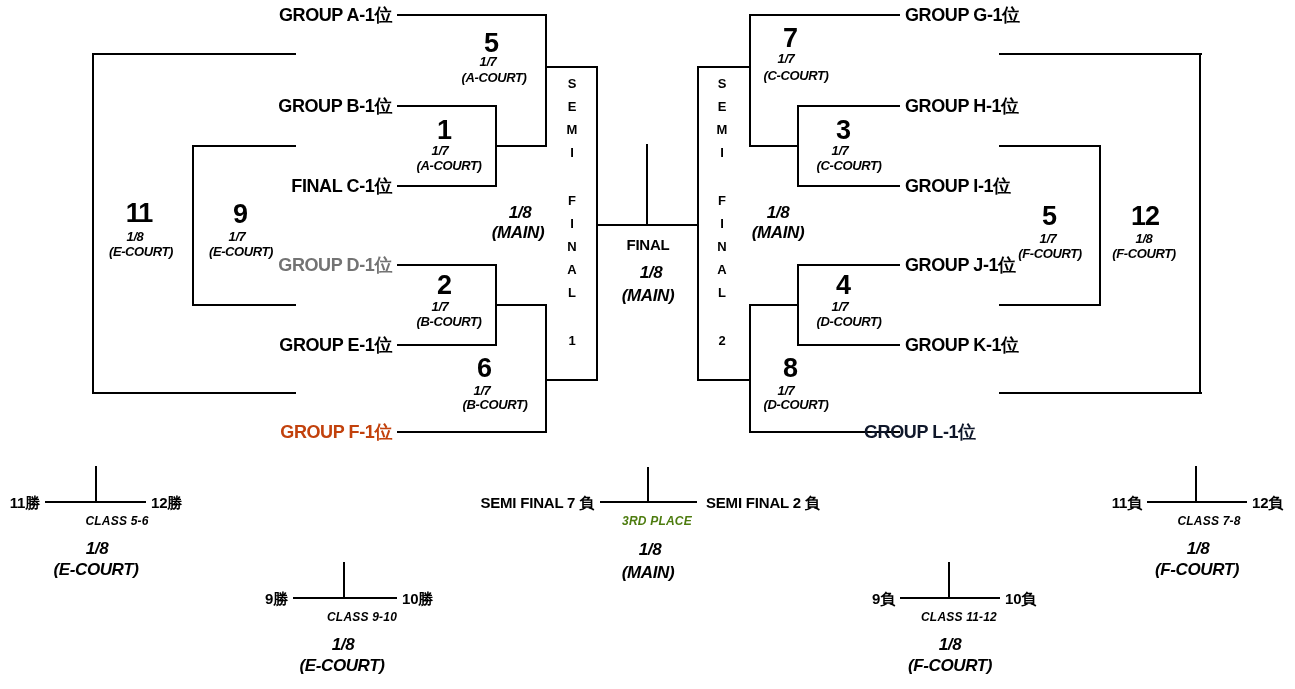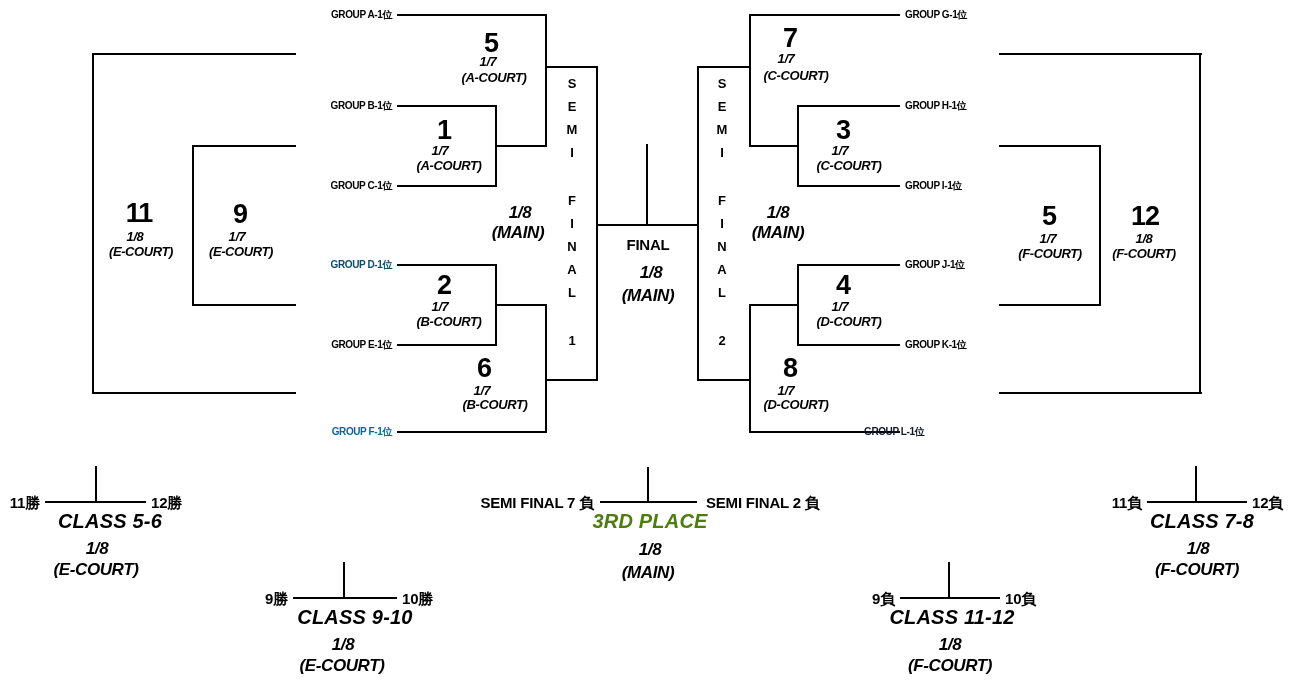--- a/index.html
+++ b/index.html
@@ -7,26 +7,26 @@
     position:relative;
     font-family:"Liberation Sans", sans-serif;
     background:#ffffff;
     overflow:hidden;
   }
   .line{position:absolute;background:#000000;}
   .lbl{position:absolute;white-space:nowrap;font-weight:700;color:#000000;line-height:1;}
   .a-c{transform:translate(-50%,-50%);}
   .a-l{transform:translateY(-50%);}
   .a-r{transform:translate(-100%,-50%);}
-  .group{font-size:10px;letter-spacing:-0.4px;}
+  .group{font-size:18px;letter-spacing:-0.4px;}
   .num{font-size:27px;letter-spacing:-1px;}
   .sub{font-size:13px;font-style:italic;letter-spacing:-0.4px;}
   .mid{font-size:17px;font-style:italic;letter-spacing:-0.4px;}
   .side{font-size:15px;letter-spacing:-0.2px;}
-  .title{font-size:20px;font-style:italic;letter-spacing:0.2px;}
+  .title{font-size:12px;font-style:italic;letter-spacing:0.2px;margin-left:7px;}
   .vert{
     writing-mode:vertical-lr;
     text-orientation:upright;
     font-size:13px;
     letter-spacing:8px;
     word-spacing:2px;
   }
 </style>
 </head>
 <body>
@@ -81,24 +81,24 @@
     <div class="line" style="background: rgb(0, 0, 0); left: 293px; top: 597px; width: 104px; height: 2px;"></div>
     <div class="line" style="background: rgb(0, 0, 0); left: 343px; top: 562px; width: 2px; height: 37px;"></div>
     <div class="line" style="background: rgb(0, 0, 0); left: 600px; top: 501px; width: 97px; height: 2px;"></div>
     <div class="line" style="background: rgb(0, 0, 0); left: 647px; top: 467px; width: 2px; height: 36px;"></div>
     <div class="line" style="background: rgb(0, 0, 0); left: 900px; top: 597px; width: 100px; height: 2px;"></div>
     <div class="line" style="background: rgb(0, 0, 0); left: 948px; top: 562px; width: 2px; height: 37px;"></div>
     <div class="line" style="background: rgb(0, 0, 0); left: 1147px; top: 501px; width: 100px; height: 2px;"></div>
     <div class="line" style="background: rgb(0, 0, 0); left: 1195px; top: 466px; width: 2px; height: 37px;"></div>
     <div class="lbl group a-r" style="left: 392px; top: 15px; color: rgb(0, 0, 0);">GROUP A-1位</div>
     <div class="lbl group a-r" style="left: 392px; top: 106px; color: rgb(0, 0, 0);">GROUP B-1位</div>
-    <div class="lbl group a-r" style="left: 392px; top: 186px; color: rgb(0, 0, 0);">GROUP C-1位</div>
-    <div class="lbl group a-r" style="left: 392px; top: 265px; color: #0c4a6e;">GROUP D-1位</div>
+    <div class="lbl group a-r" style="left: 392px; top: 186px; color: rgb(0, 0, 0);">FINAL C-1位</div>
+    <div class="lbl group a-r" style="left: 392px; top: 265px; color: #737373;">GROUP D-1位</div>
     <div class="lbl group a-r" style="left: 392px; top: 345px; color: rgb(0, 0, 0);">GROUP E-1位</div>
-    <div class="lbl group a-r" style="left: 392px; top: 432px; color: #0369a1;">GROUP F-1位</div>
+    <div class="lbl group a-r" style="left: 392px; top: 432px; color: #c2410c;">GROUP F-1位</div>
     <div class="lbl group a-l" style="left: 905px; top: 15px; color: #000000;">GROUP G-1位</div>
     <div class="lbl group a-l" style="left: 905px; top: 106px; color: rgb(0, 0, 0);">GROUP H-1位</div>
     <div class="lbl group a-l" style="left: 905px; top: 186px; color: rgb(0, 0, 0);">GROUP I-1位</div>
     <div class="lbl group a-l" style="left: 905px; top: 265px; color: rgb(0, 0, 0);">GROUP J-1位</div>
     <div class="lbl group a-l" style="left: 905px; top: 345px; color: rgb(0, 0, 0);">GROUP K-1位</div>
     <div class="lbl group a-l" style="left: 864px; top: 432px; color: #0f172a;">GROUP L-1位</div>
     <div class="lbl num a-c" style="left: 491px; top: 43px; color: rgb(0, 0, 0);">5</div>
     <div class="lbl sub a-c" style="left: 488px; top: 61px; color: rgb(0, 0, 0);">1/7</div>
     <div class="lbl sub a-c" style="left: 494px; top: 77px; color: rgb(0, 0, 0);">(A-COURT)</div>
     <div class="lbl num a-c" style="left: 444px; top: 130px; color: rgb(0, 0, 0);">1</div>

